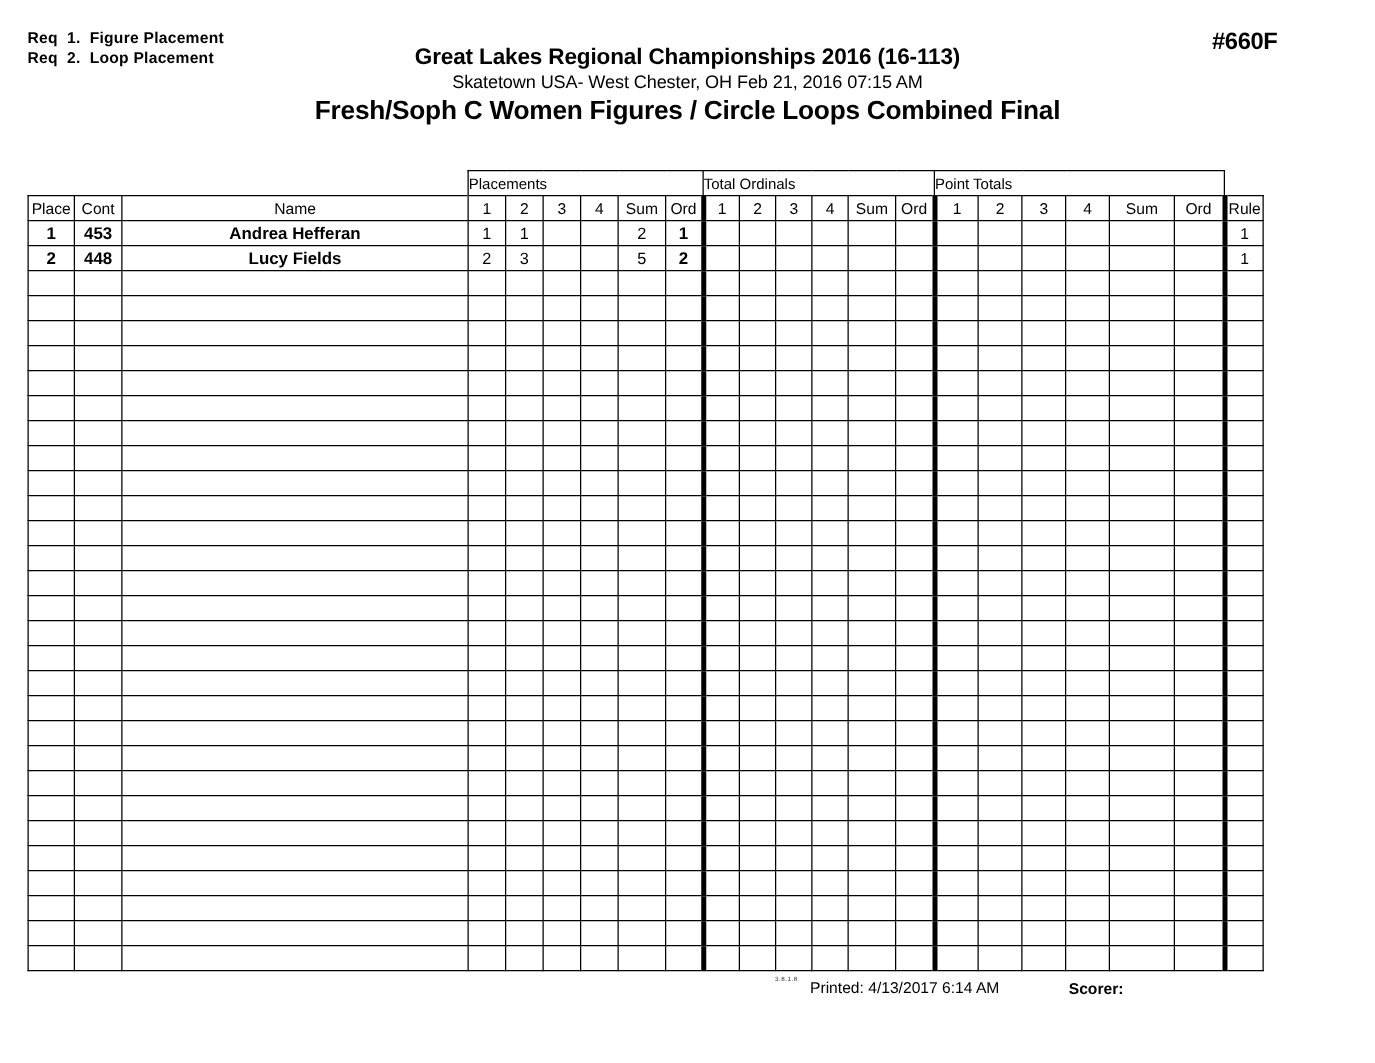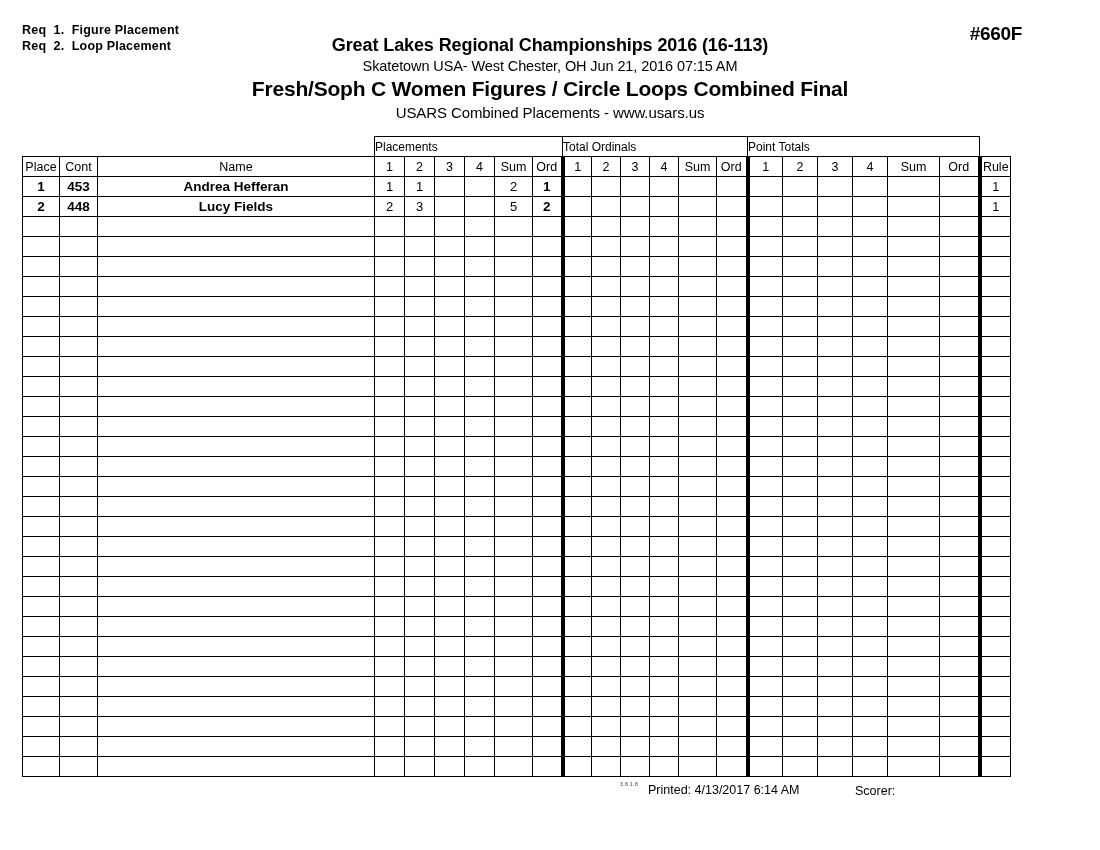--- a/index.html
+++ b/index.html
@@ -146,35 +146,35 @@
     position: absolute;
     left: 648px;
     top: 2px;
     font-size: 12.5px;
   }
   #scorer-label {
     position: absolute;
     left: 855px;
     top: 3px;
     font-size: 12.5px;
+    font-weight: bold;
   }
 </style>
 </head>
 <body>
 
 <div id="req-notes">
   <div class="req-line">Req  1.  Figure Placement</div>
   <div class="req-line">Req  2.  Loop Placement</div>
 </div>
 
 <div id="header">
   <div id="event-title">Great Lakes Regional Championships 2016 (16-113)</div>
-  <div id="venue-line">Skatetown USA- West Chester, OH  Jun 21, 2016  07:15 AM</div>
+  <div id="venue-line">Skatetown USA- West Chester, OH  Feb 21, 2016  07:15 AM</div>
   <div id="division-title">Fresh/Soph C Women Figures / Circle Loops Combined Final</div>
-  <div id="subtitle">USARS Combined Placements - www.usars.us</div>
 </div>
 
 <div id="sheet-code">#660F</div>
 
 <table id="results-table">
   <colgroup>
     <col style="width:37px">
     <col style="width:38px">
     <col style="width:277px">
     <col style="width:30px">

